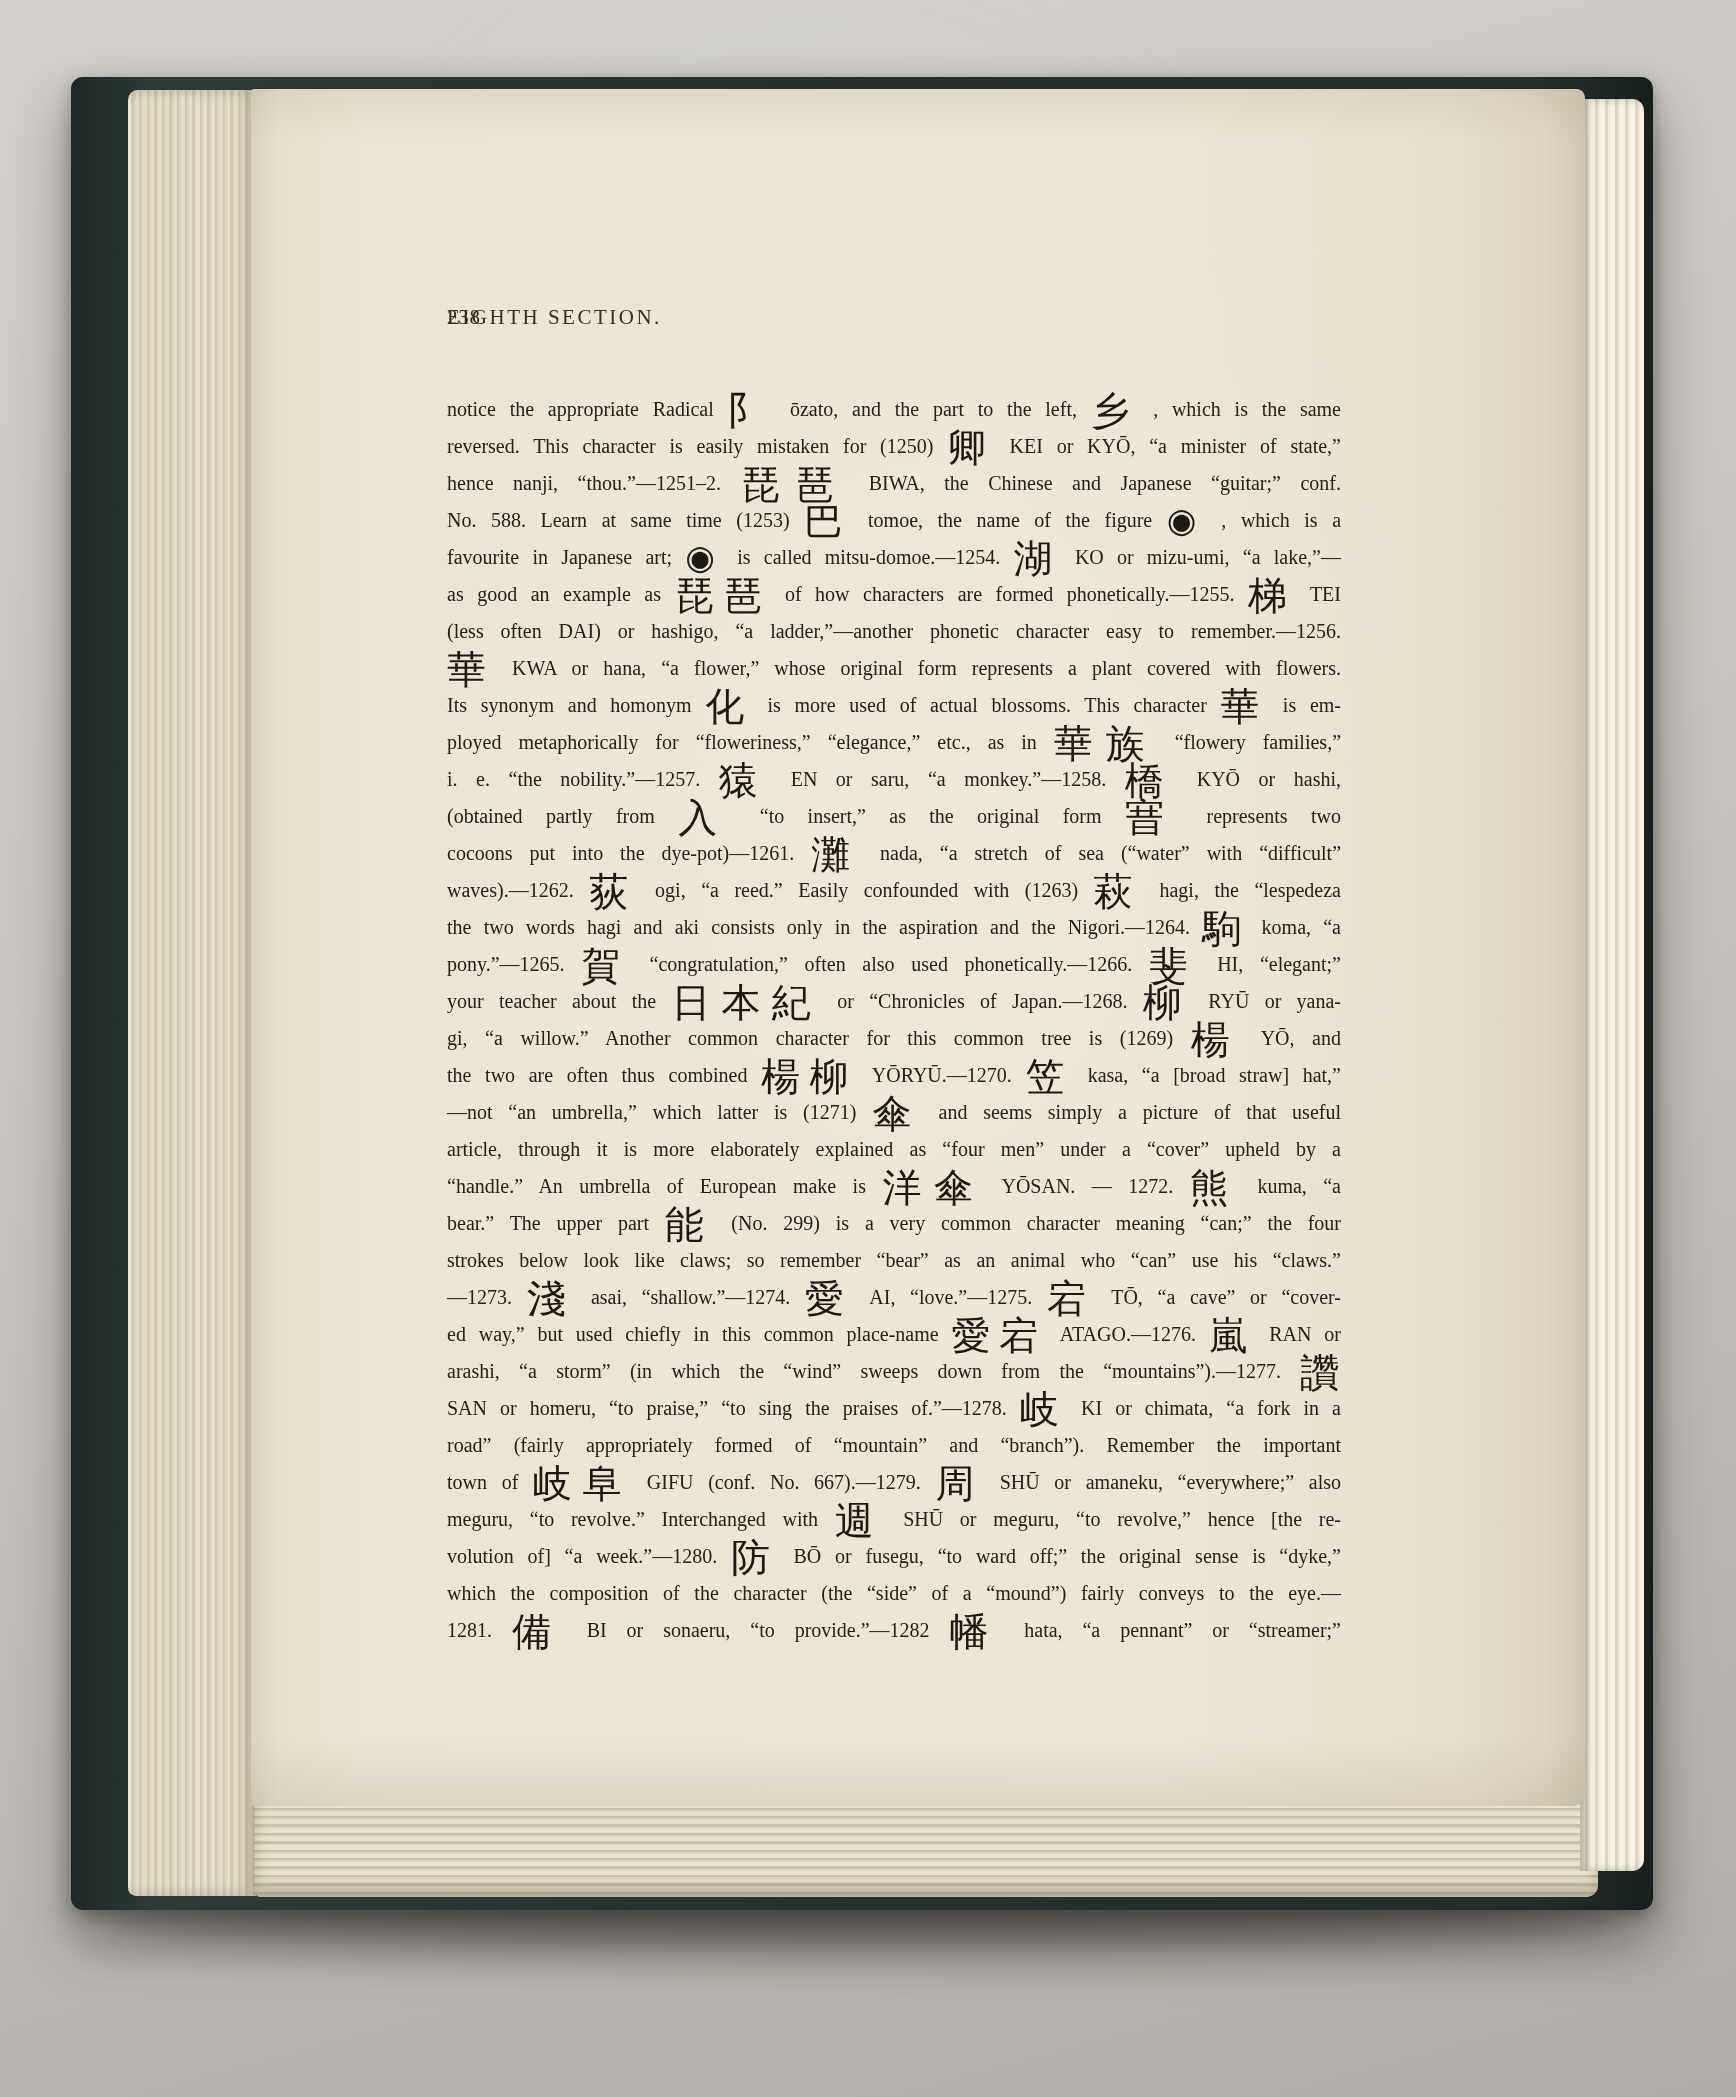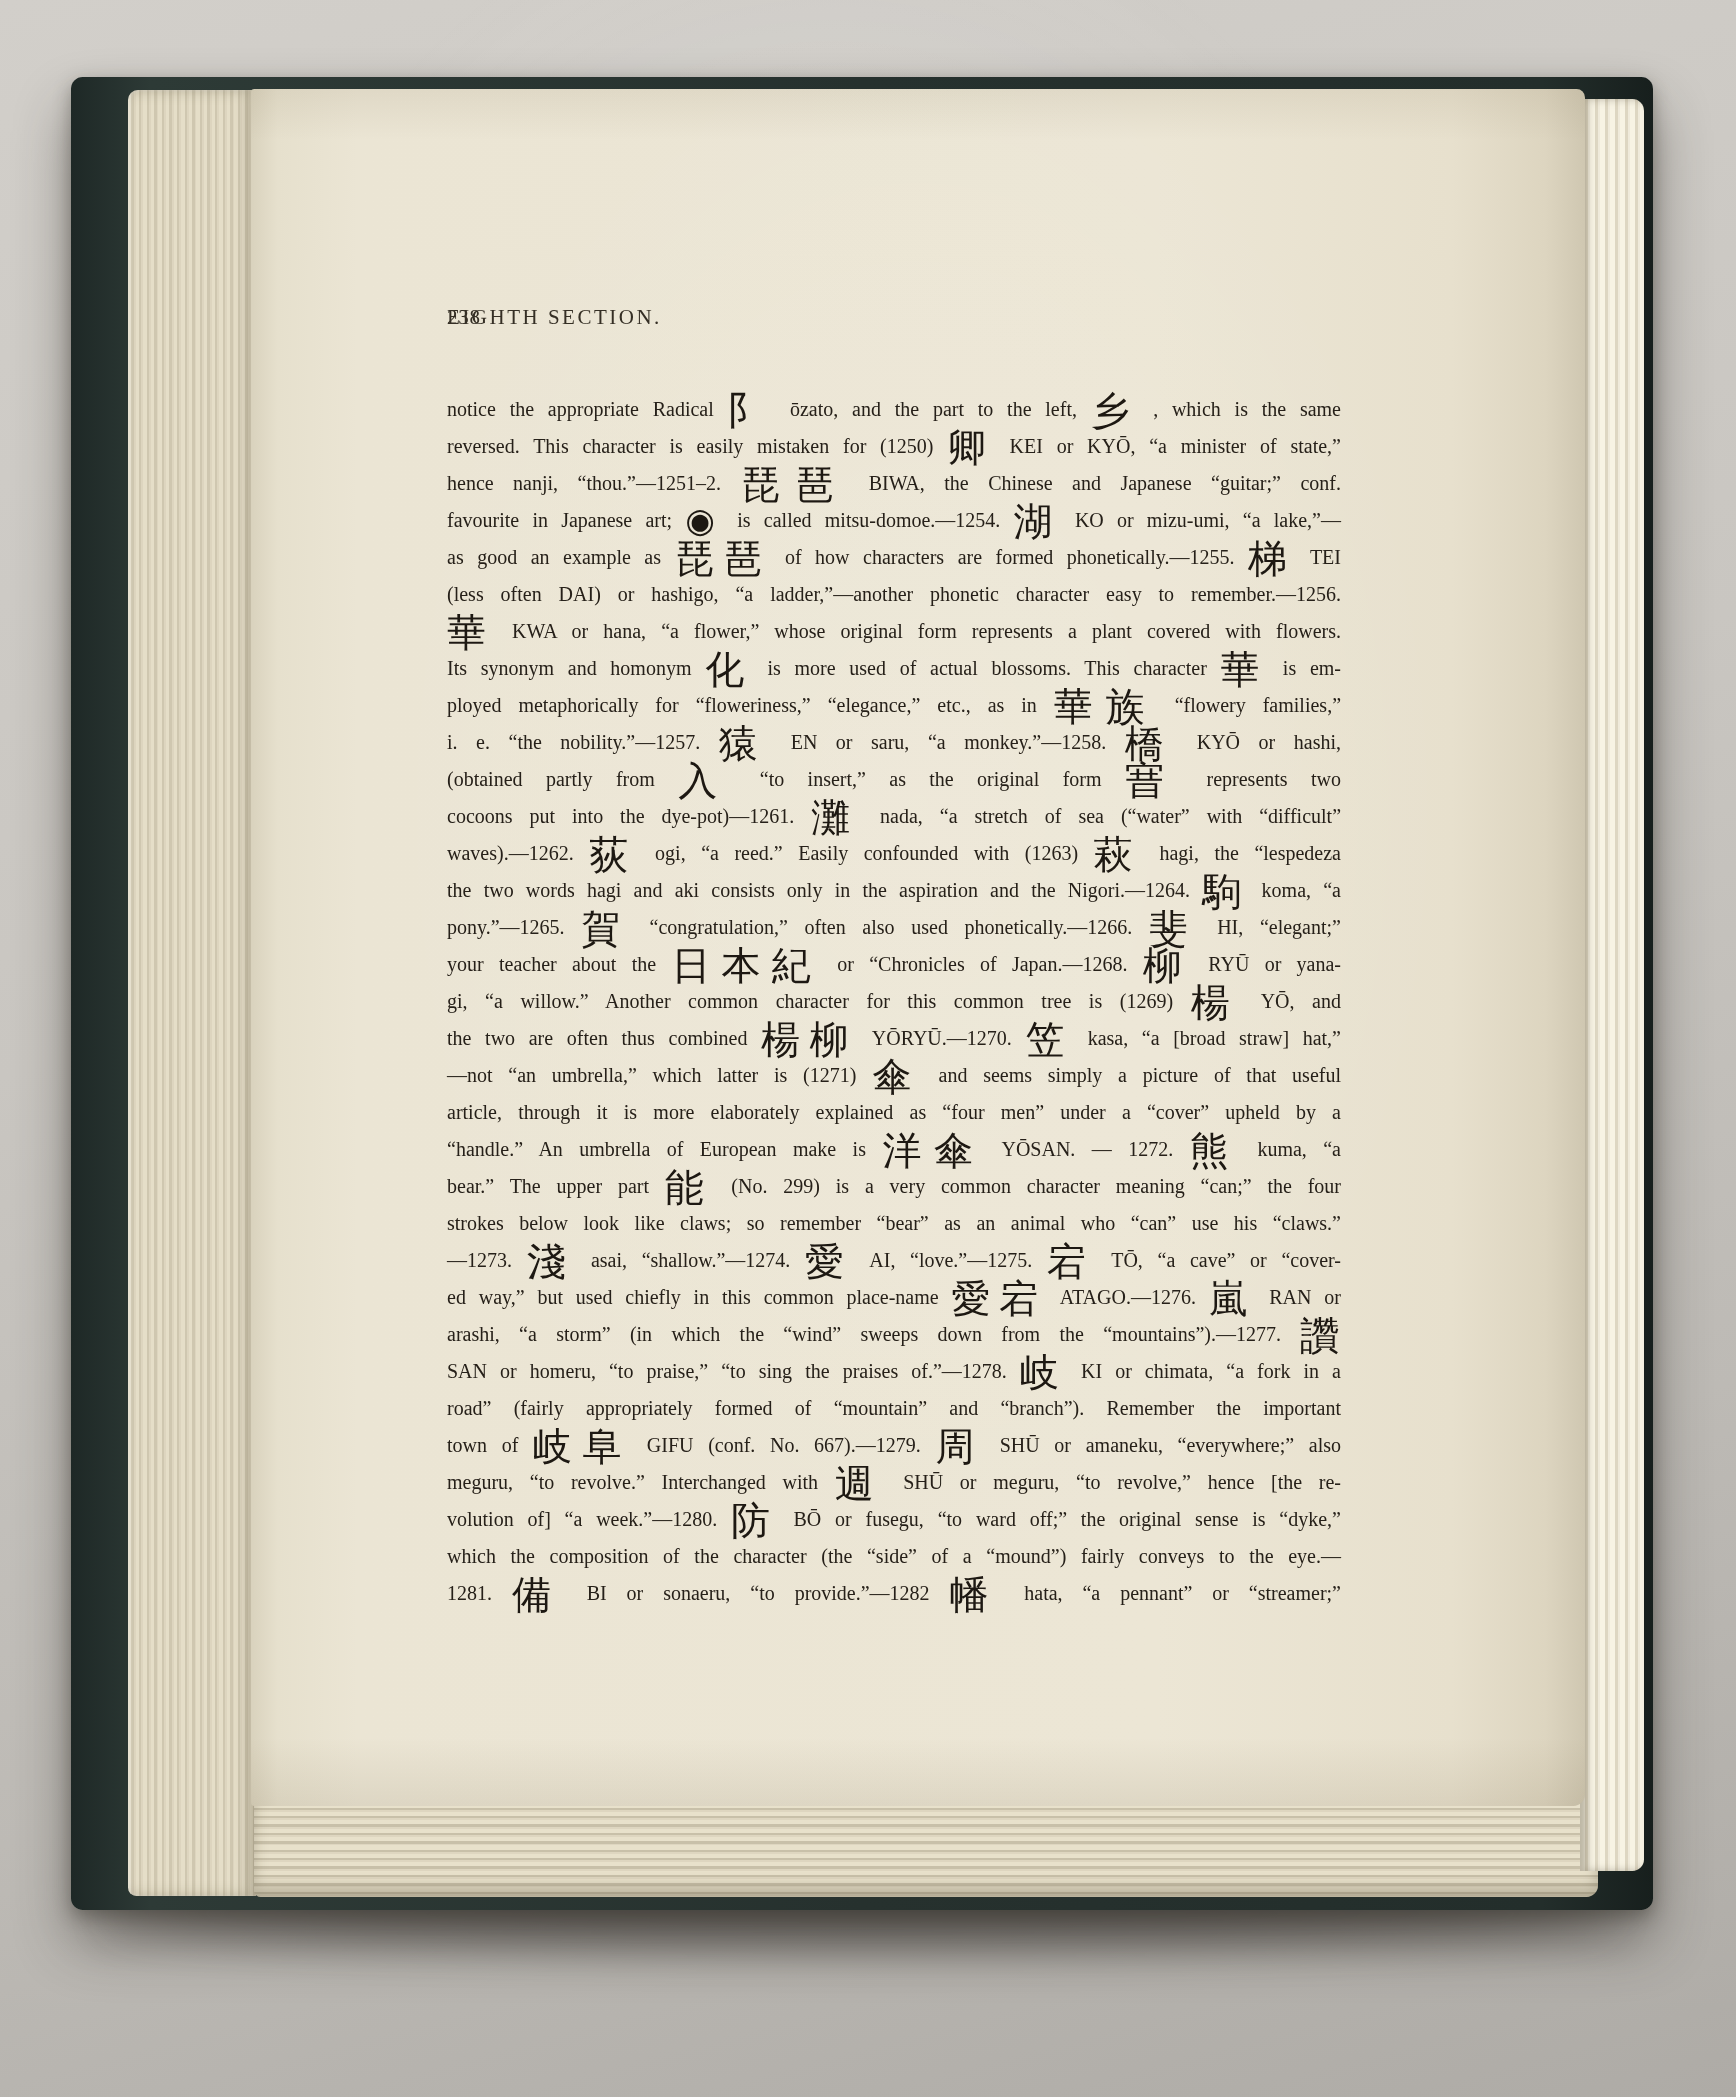--- a/index.html
+++ b/index.html
@@ -80,20 +80,21 @@
   <div class="fore-edge-bottom"></div>
   <div class="facing-page-edge"></div>
 
   <div class="page">
     <div class="page-number">238</div>
     <div class="running-header">EIGHTH SECTION.</div>
     <div class="body-text">
         <div class="line">notice the appropriate Radical <span class="kanji">阝</span> ōzato, and the part to the left, <span class="kanji">乡</span> , which is the same</div>
         <div class="line">reversed.  This character is easily mistaken for (1250) <span class="kanji">卿</span> KEI or KYŌ, “a minister of state,”</div>
         <div class="line">hence nanji, “thou.”—1251–2. <span class="kanji">琵琶</span> BIWA, the Chinese and Japanese “guitar;” conf.</div>
+        <div class="line">No. 588.  Learn at same time (1253) <span class="kanji">巴</span> tomoe, the name of the figure <span class="kanji tomoe">◉</span> , which is a</div>
         <div class="line">favourite in Japanese art; <span class="kanji tomoe">◉</span> is called mitsu-domoe.—1254. <span class="kanji">湖</span> KO or mizu-umi, “a lake,”—</div>
         <div class="line">as good an example as <span class="kanji">琵琶</span> of how characters are formed phonetically.—1255. <span class="kanji">梯</span> TEI</div>
         <div class="line">(less often DAI) or hashigo, “a ladder,”—another phonetic character easy to remember.—1256.</div>
         <div class="line"><span class="kanji">華</span> KWA or hana, “a flower,” whose original form represents a plant covered with flowers.</div>
         <div class="line">Its synonym and homonym <span class="kanji">化</span> is more used of actual blossoms.  This character <span class="kanji">華</span> is em-</div>
         <div class="line">ployed metaphorically for “floweriness,” “elegance,” etc., as in <span class="kanji">華族</span> “flowery families,”</div>
         <div class="line">i. e. “the nobility.”—1257. <span class="kanji">猿</span> EN or saru, “a monkey.”—1258. <span class="kanji">橋</span> KYŌ or hashi,</div>
         <div class="line">(obtained partly from <span class="kanji">入</span> “to insert,” as the original form <span class="kanji">㝜</span> represents two</div>
         <div class="line">cocoons put into the dye-pot)—1261. <span class="kanji">灘</span> nada, “a stretch of sea (“water” with “difficult”</div>
         <div class="line">waves).—1262. <span class="kanji">荻</span> ogi, “a reed.”  Easily confounded with (1263) <span class="kanji">萩</span> hagi, the “lespedeza</div>

